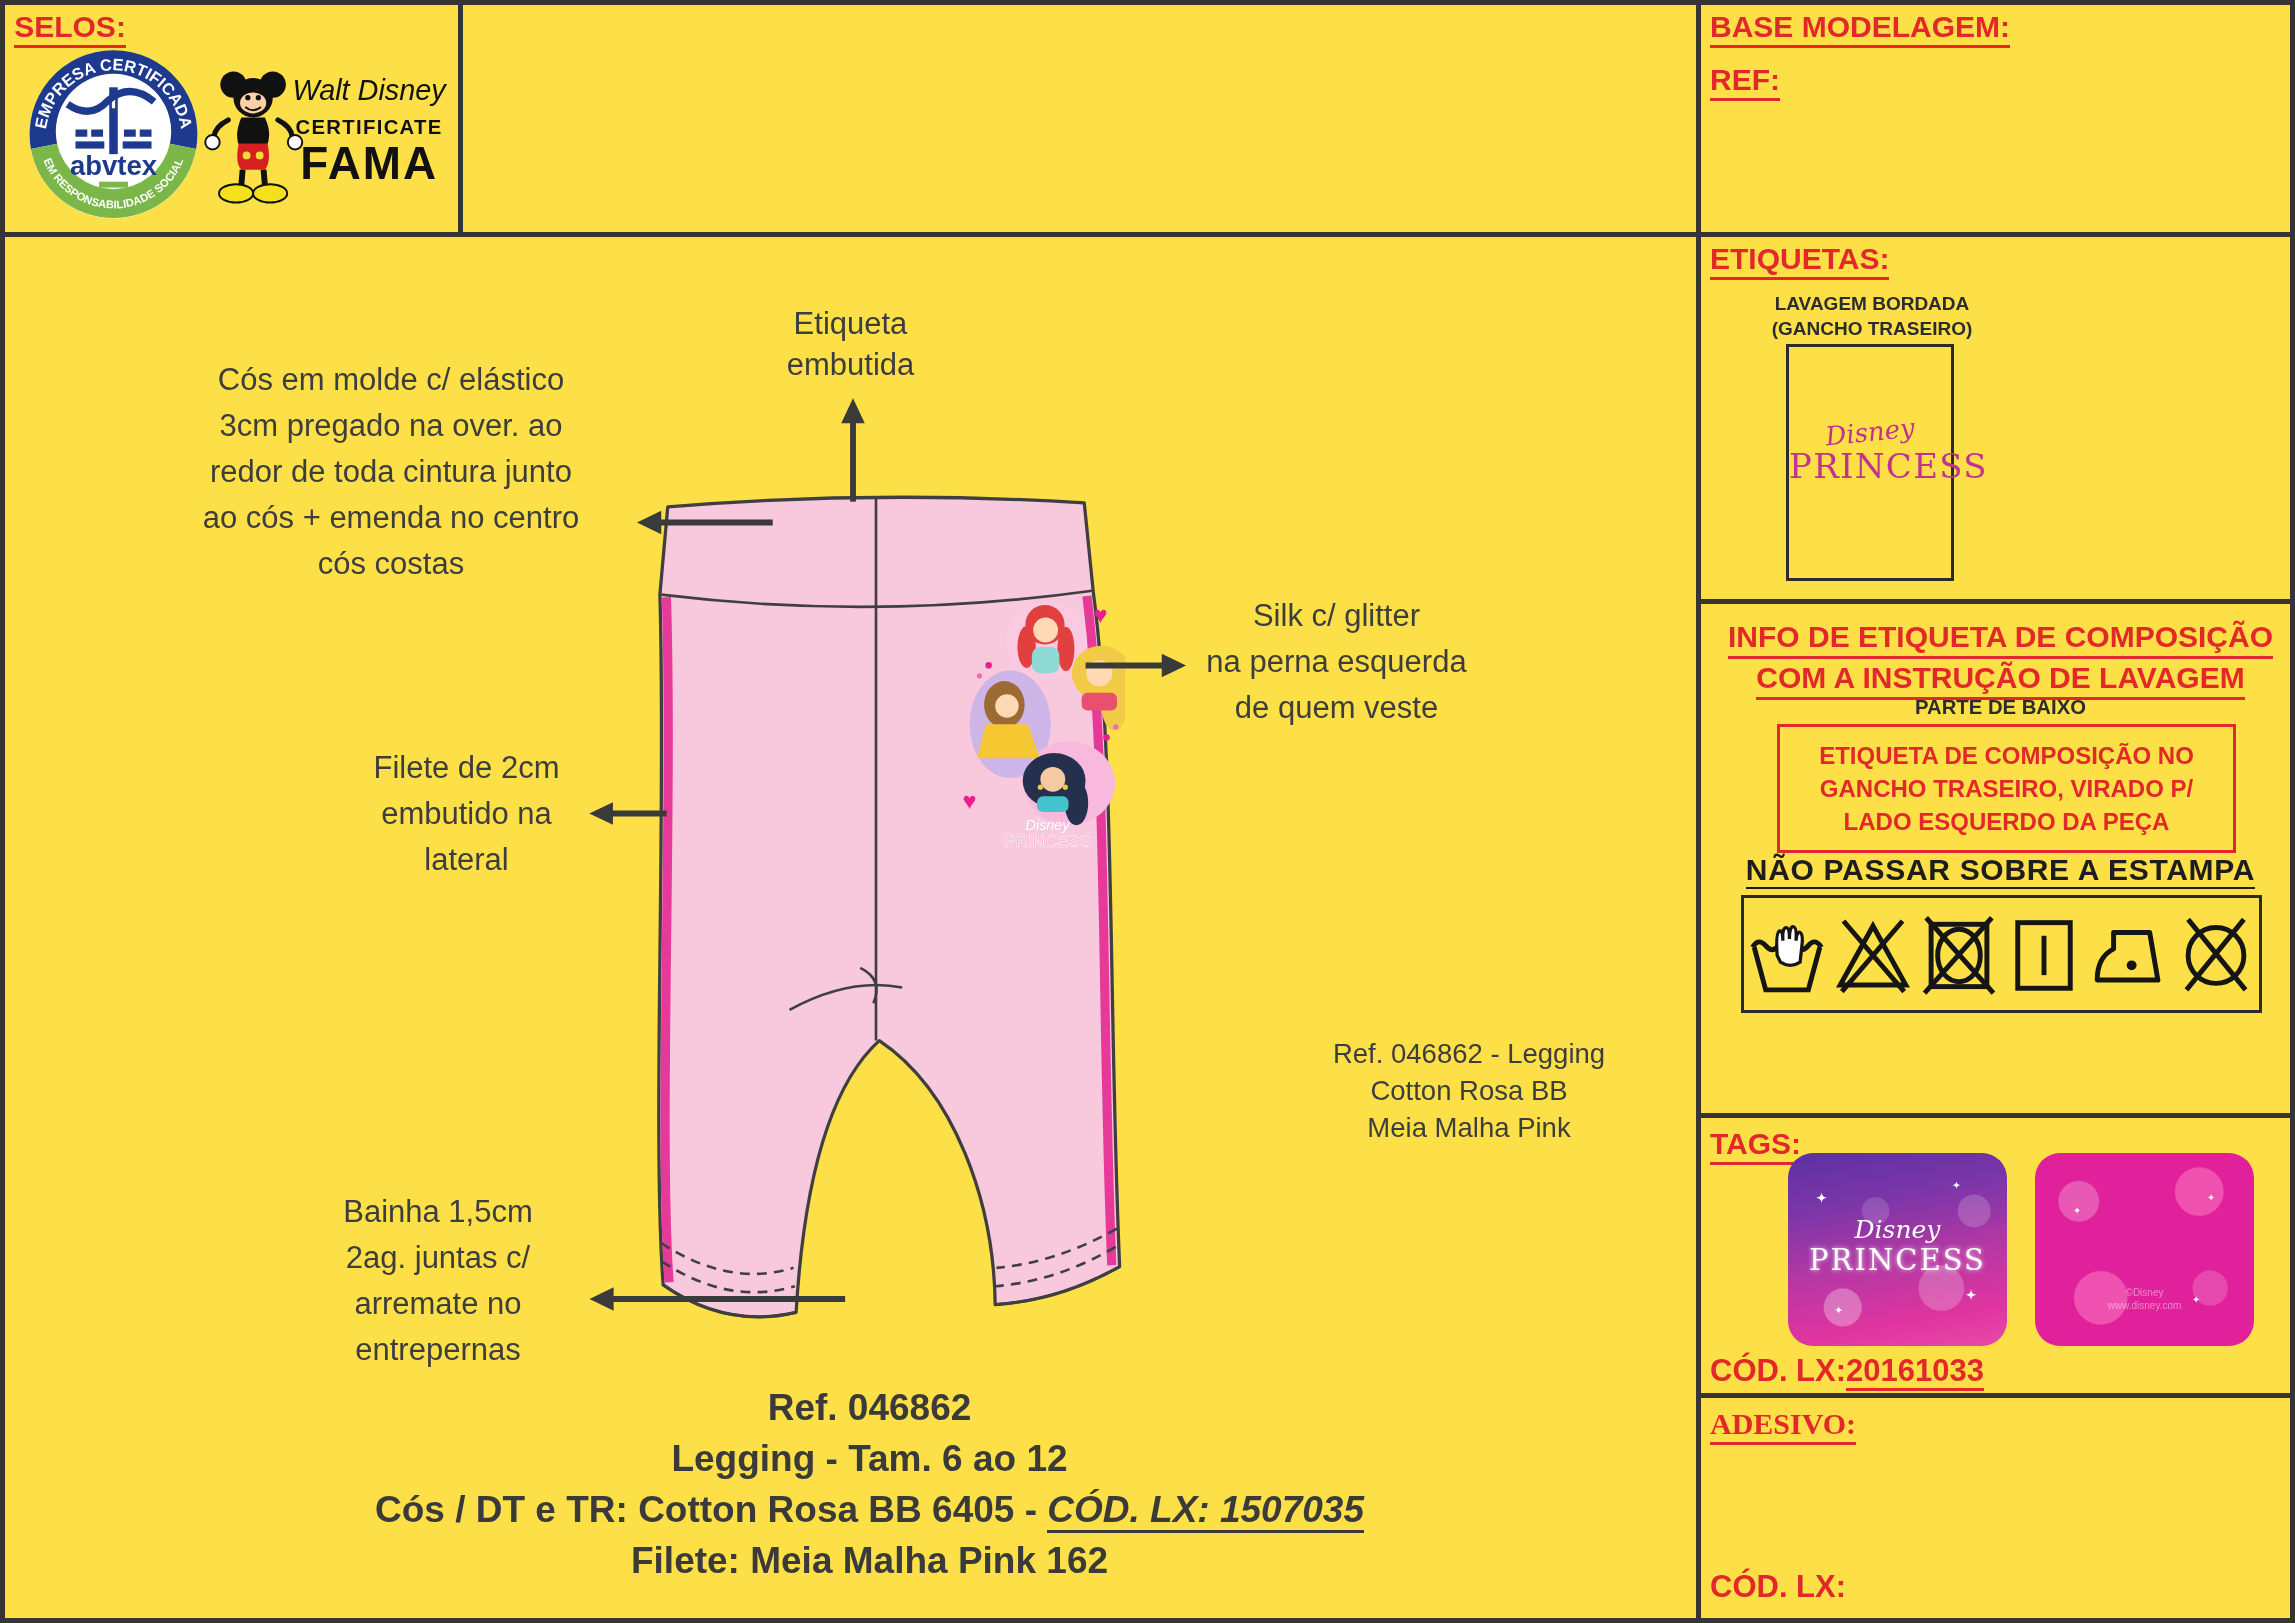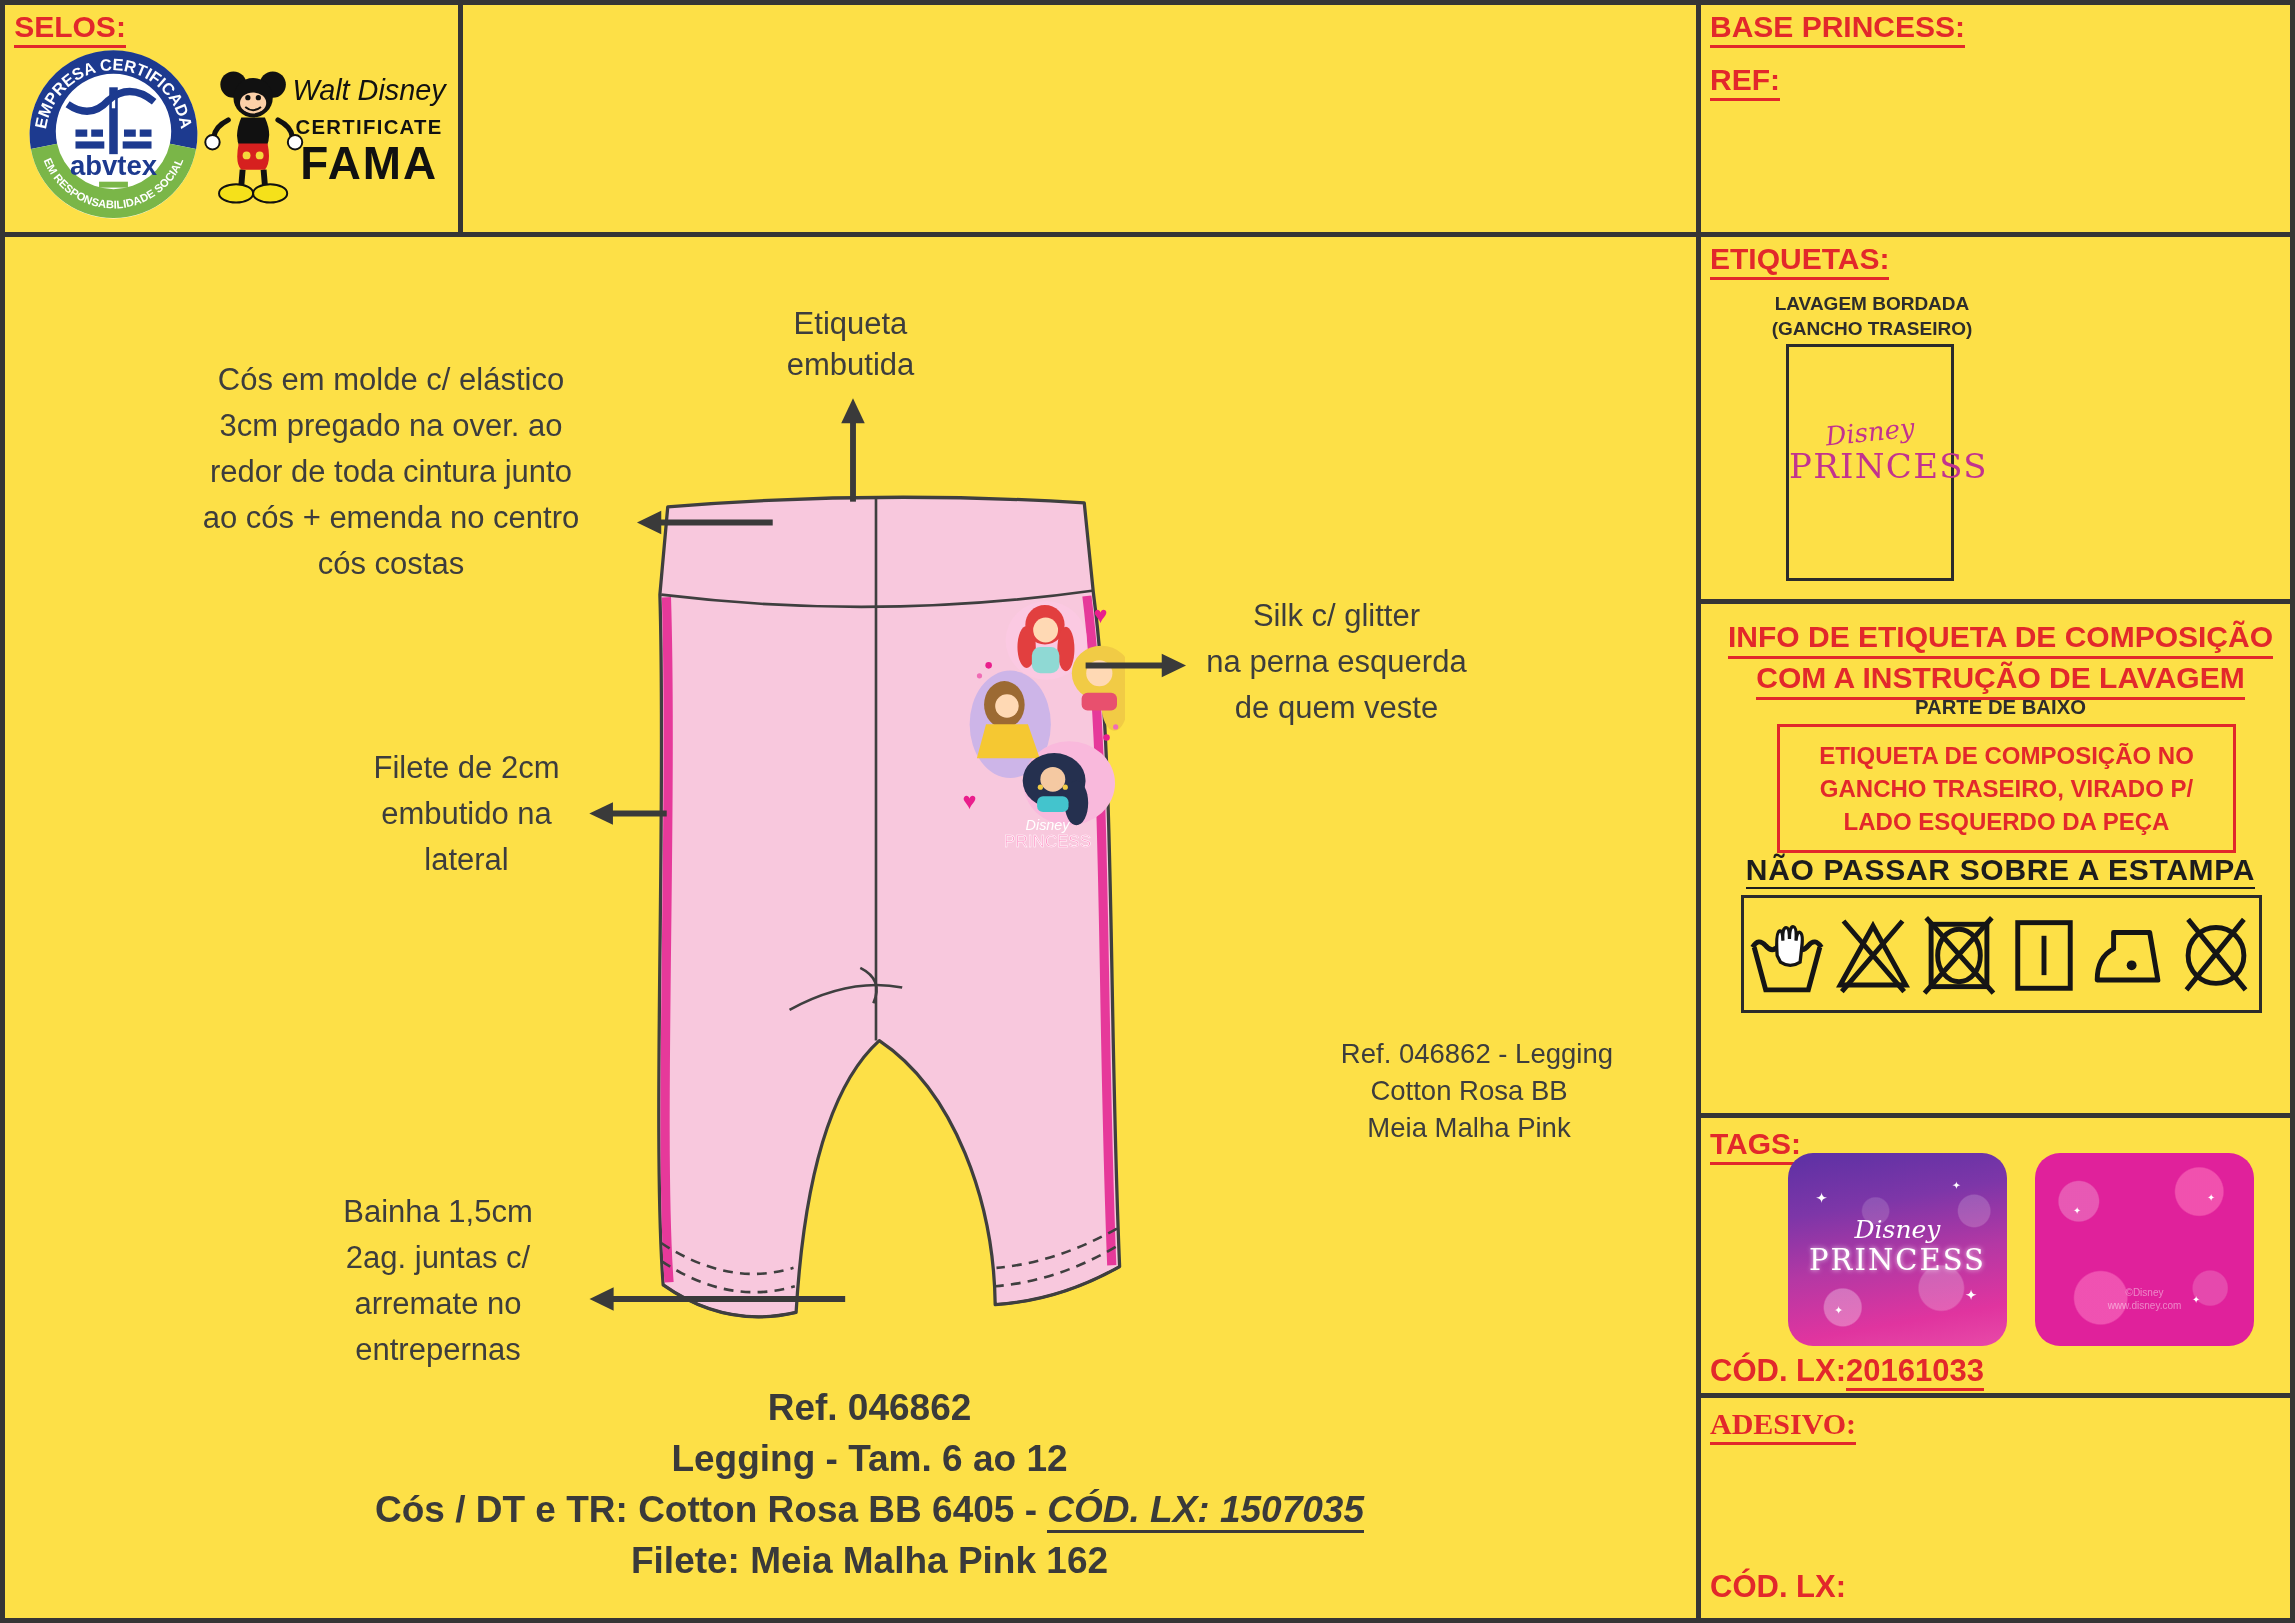--- a/index.html
+++ b/index.html
@@ -107,21 +107,21 @@
         <ellipse cx="104" cy="208" rx="26" ry="14" fill="#f5e11a" stroke="#111" stroke-width="3"></ellipse>
       </g>
       <text x="255" y="66" text-anchor="middle" font-family="DejaVu Serif, serif" font-style="italic" font-size="44" fill="#111">Walt Disney</text>
       <text x="255" y="118" text-anchor="middle" font-size="31" font-weight="bold" letter-spacing="2" fill="#111">CERTIFICATE</text>
       <text x="255" y="186" text-anchor="middle" font-size="70" font-weight="bold" letter-spacing="3" fill="#111">FAMA</text>
     </svg>
   </div>
 
 
   <div class="abs red-label" style="left:1705px;top:5.2px;">
-    <span class="u">BASE PRINCESS:</span>
+    <span class="u">BASE MODELAGEM:</span>
   </div>
   <div class="abs red-label" style="left:1705px;top:58px;">
     <span class="u">REF:</span>
   </div>
 
   <div class="abs red-label" style="left:1705px;top:237px;">
     <span class="u">ETIQUETAS:</span>
   </div>
   <div class="abs caption center" style="left:1723px;top:286px;width:288px;">
     <span style="display:block;">LAVAGEM BORDADA</span>
@@ -352,21 +352,21 @@
     <span>2ag. juntas c/</span>
     <span>arremate no</span>
     <span>entrepernas</span>
   </div>
   <svg class="abs" style="left:582px;top:1279px;" width="262" height="30" viewBox="0 0 400 46">
     <line x1="395" y1="23" x2="32" y2="23" stroke="#3a3a3a" stroke-width="9"></line>
     <polygon points="3,23 40,5 40,41" fill="#3a3a3a"></polygon>
   </svg>
 
   <div class="abs center" style="left:1320px;top:1030px;width:288px;font-size:27.5px;line-height:37px;color:#3d3d3d;">
-    <span style="display:block;text-align:right;">Ref. 046862 - Legging</span>
+    <span style="display:block;">Ref. 046862 - Legging</span>
     <span style="display:block;text-align:center;">Cotton Rosa BB</span>
     <span style="display:block;">Meia Malha Pink</span>
   </div>
 
   <div class="abs footer center" style="left:111px;top:1377px;width:1507px;">
     <span style="display:block;">Ref. 046862</span>
     <span style="display:block;">Legging - Tam. 6 ao 12</span>
     <span style="display:block;">
       <span>Cós / DT e TR: Cotton Rosa BB 6405 - </span><span class="emph">CÓD. LX: 1507035</span>
     </span>

